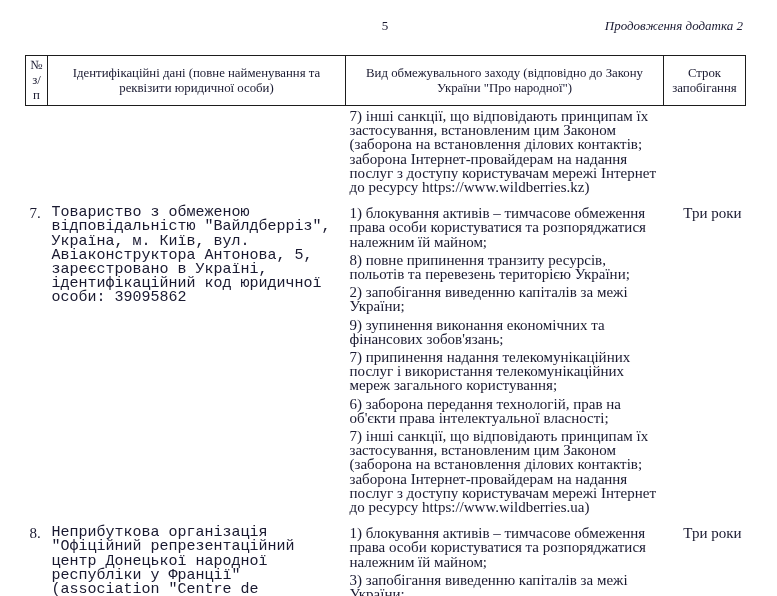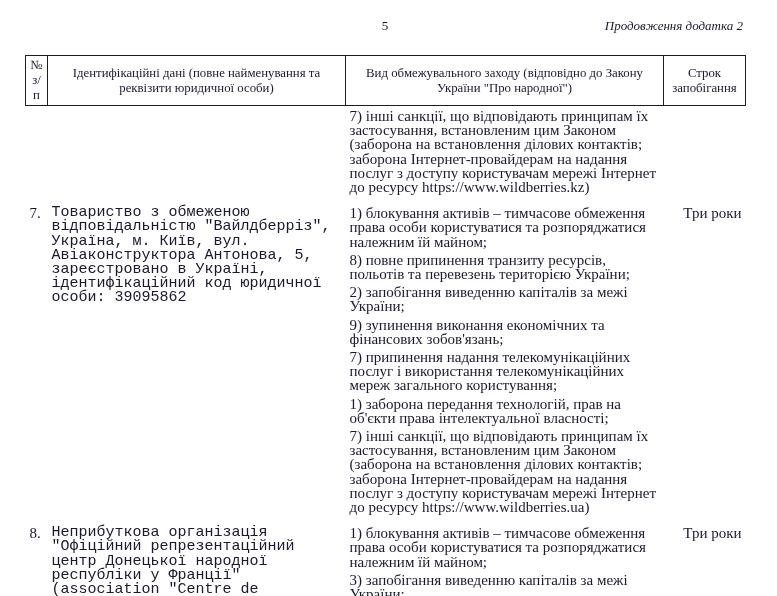--- a/index.html
+++ b/index.html
@@ -121,21 +121,21 @@
       </tr>
       <tr>
         <td class="cell-num">7.</td>
         <td class="cell-id">Товариство з обмеженою відповідальністю "Вайлдберріз", Україна, м. Київ, вул. Авіаконструктора Антонова, 5, зареєстровано в Україні, ідентифікаційний код юридичної особи: 39095862</td>
         <td class="cell-measures">
           <p>1) блокування активів – тимчасове обмеження права особи користуватися та розпоряджатися належним їй майном;</p>
           <p>8) повне припинення транзиту ресурсів, польотів та перевезень територією України;</p>
           <p>2) запобігання виведенню капіталів за межі України;</p>
           <p>9) зупинення виконання економічних та фінансових зобов'язань;</p>
           <p>7) припинення надання телекомунікаційних послуг і використання телекомунікаційних мереж загального користування;</p>
-          <p>1) заборона передання технологій, прав на об'єкти права інтелектуальної власності;</p>
+          <p>6) заборона передання технологій, прав на об'єкти права інтелектуальної власності;</p>
           <p>7) інші санкції, що відповідають принципам їх застосування, встановленим цим Законом (заборона на встановлення ділових контактів; заборона Інтернет-провайдерам на надання послуг з доступу користувачам мережі Інтернет до ресурсу https://www.wildberries.ua)</p>
         </td>
         <td class="cell-term">Три роки</td>
       </tr>
       <tr>
         <td class="cell-num">8.</td>
         <td class="cell-id">Неприбуткова організація "Офіційний репрезентаційний центр Донецької народної республіки у Франції" (association "Centre de representation officielle en France de la republique populaire de Donetsk"), Французька Республіка, Куду, Республіканське авеню, 26, 13111 (26 avenue Republique, 13111, Coudoux, République française),</td>
         <td class="cell-measures">
           <p>1) блокування активів – тимчасове обмеження права особи користуватися та розпоряджатися належним їй майном;</p>
           <p>3) запобігання виведенню капіталів за межі України;</p>

